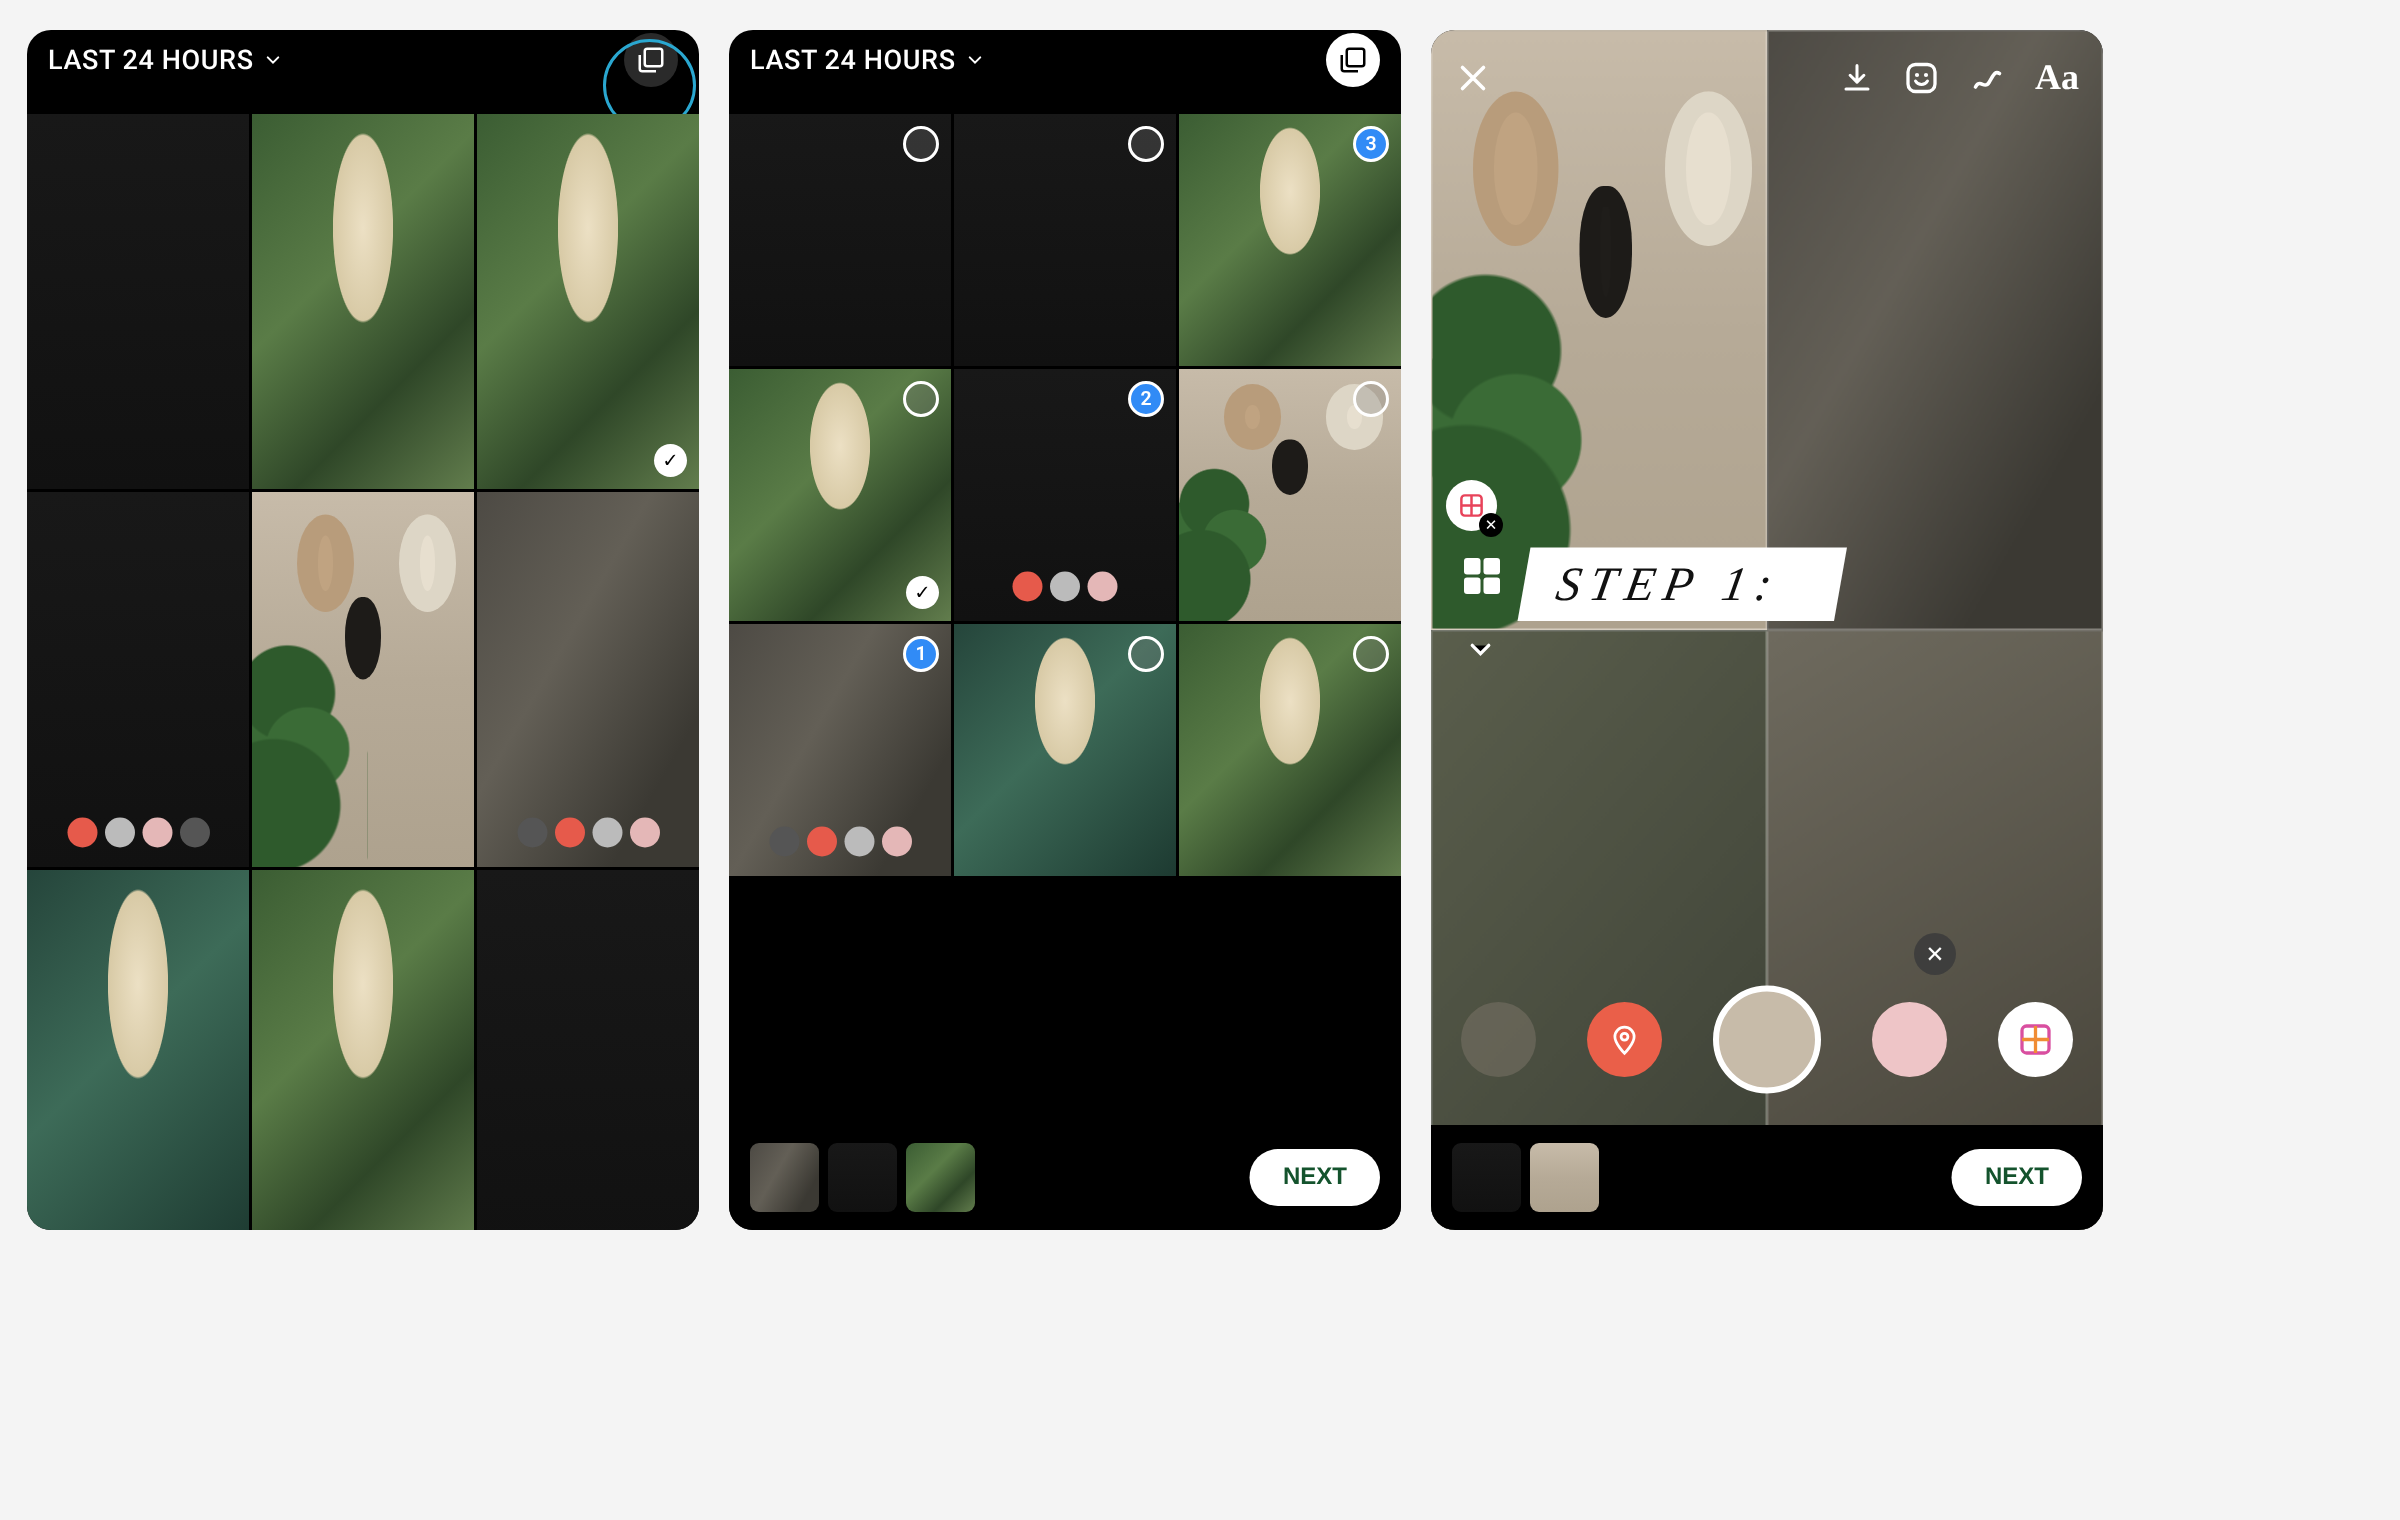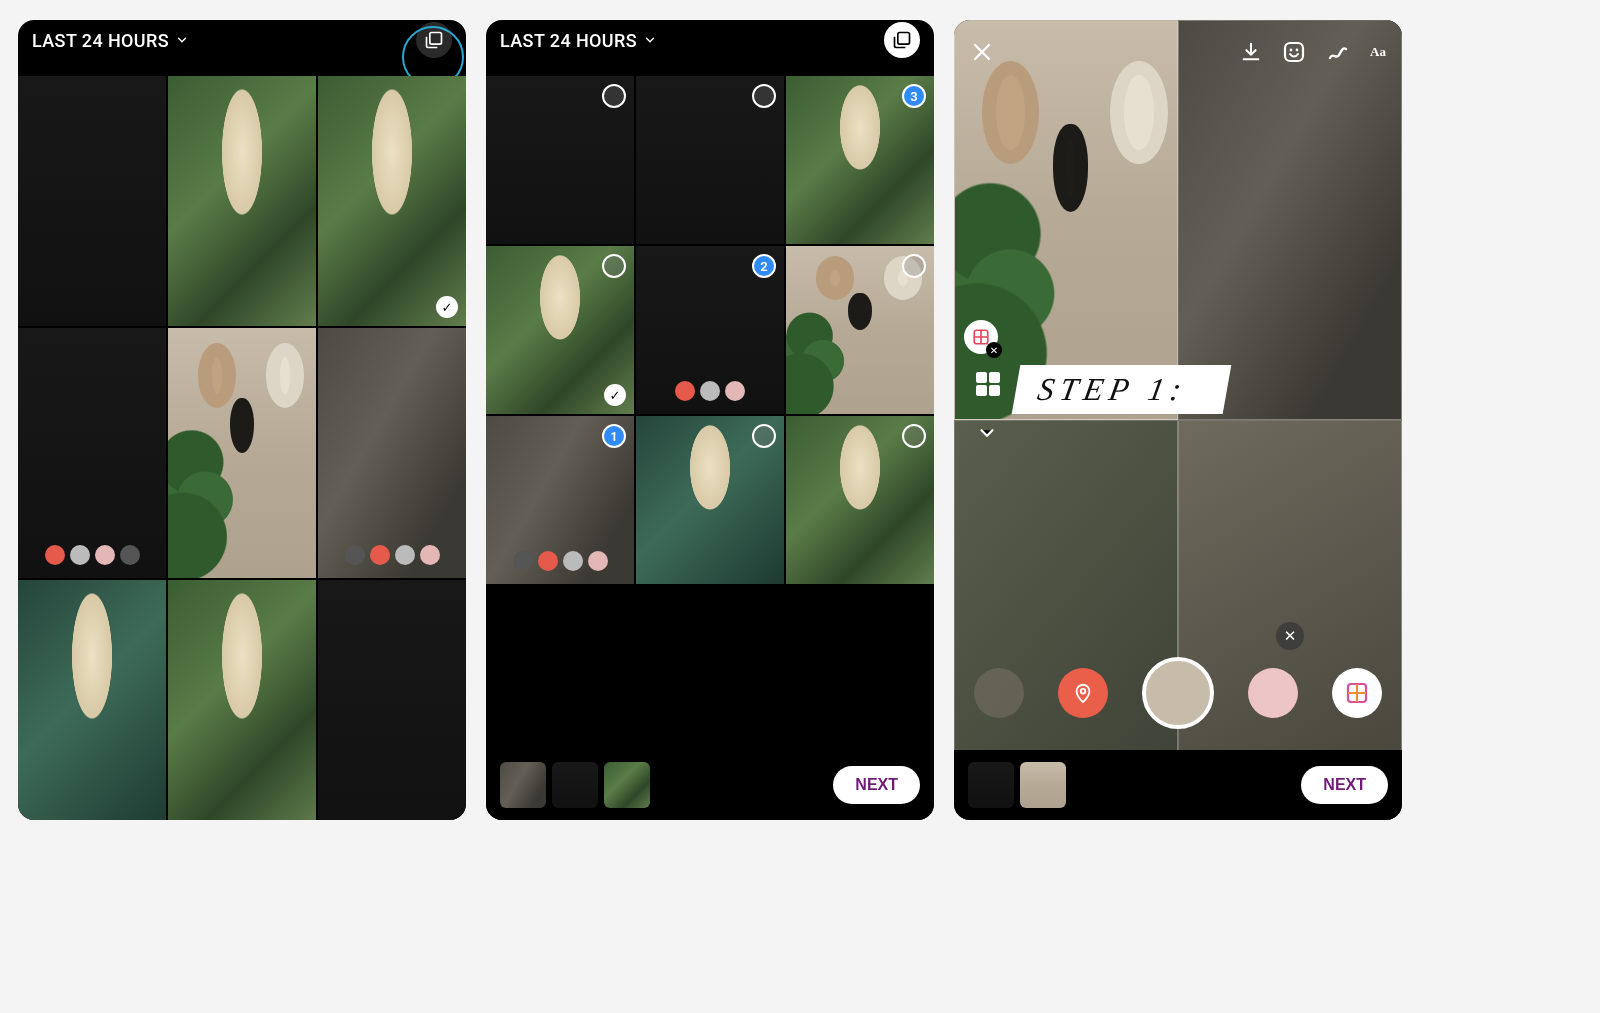--- a/index.html
+++ b/index.html
@@ -131,21 +131,21 @@
   
   .selection-tray {
     position:absolute; left:0; right:0; bottom:0;
     height:70px; background:#000;
     display:flex; align-items:center; justify-content:space-between;
     padding:0 14px; gap:10px;
   }
   .tray-thumbs { display:flex; gap:6px; }
   .tray-thumbs div { width:46px; height:46px; border-radius:6px; }
   .next-btn {
-    background:#fff; color:#701a75;
+    background:#fff; color:#14532d;
     border:none; border-radius:22px;
     padding:10px 22px; font-size:16px; font-weight:600;
   }
 
   
   .editor-canvas { position:absolute; inset:0; }
   .editor-quad { position:absolute; inset:0; display:grid; grid-template-columns:1fr 1fr; grid-template-rows:1fr 1fr; }
   .quad { position:relative; overflow:hidden; border:1px solid rgba(255,255,255,0.25); }
   .editor-top {
     position:absolute; top:0; left:0; right:0; height:64px;
@@ -376,21 +376,21 @@
               <circle cx="9" cy="10" r="1.4" fill="#fff"></circle>
               <circle cx="15" cy="10" r="1.4" fill="#fff"></circle>
               <path d="M8 14c1 1.6 2.5 2.4 4 2.4s3-.8 4-2.4" stroke="#fff" stroke-width="2" stroke-linecap="round"></path>
             </svg>
         </div>
         <div>
           <svg width="24" height="24" viewBox="0 0 24 24" fill="none">
               <path d="M4 18c3-6 6 2 9-3s4-8 7-6" stroke="#fff" stroke-width="2.4" stroke-linecap="round"></path>
             </svg>
         </div>
-        <div style="font-weight:700;font-size:13px;font-family:Georgia,serif;">Aa</div>
+        <div style="font-weight:700;font-size:24px;font-family:Georgia,serif;">Aa</div>
       </div>
     </div>
 
     <div class="layout-chip">
       <svg width="18" height="18" viewBox="0 0 24 24" fill="none">
         <rect x="3" y="3" width="18" height="18" rx="3" stroke="#e8435a" stroke-width="2.2"></rect>
         <path d="M12 3v18M3 12h18" stroke="#e8435a" stroke-width="2.2"></path>
       </svg>
       <div class="x">✕</div>
     </div>

